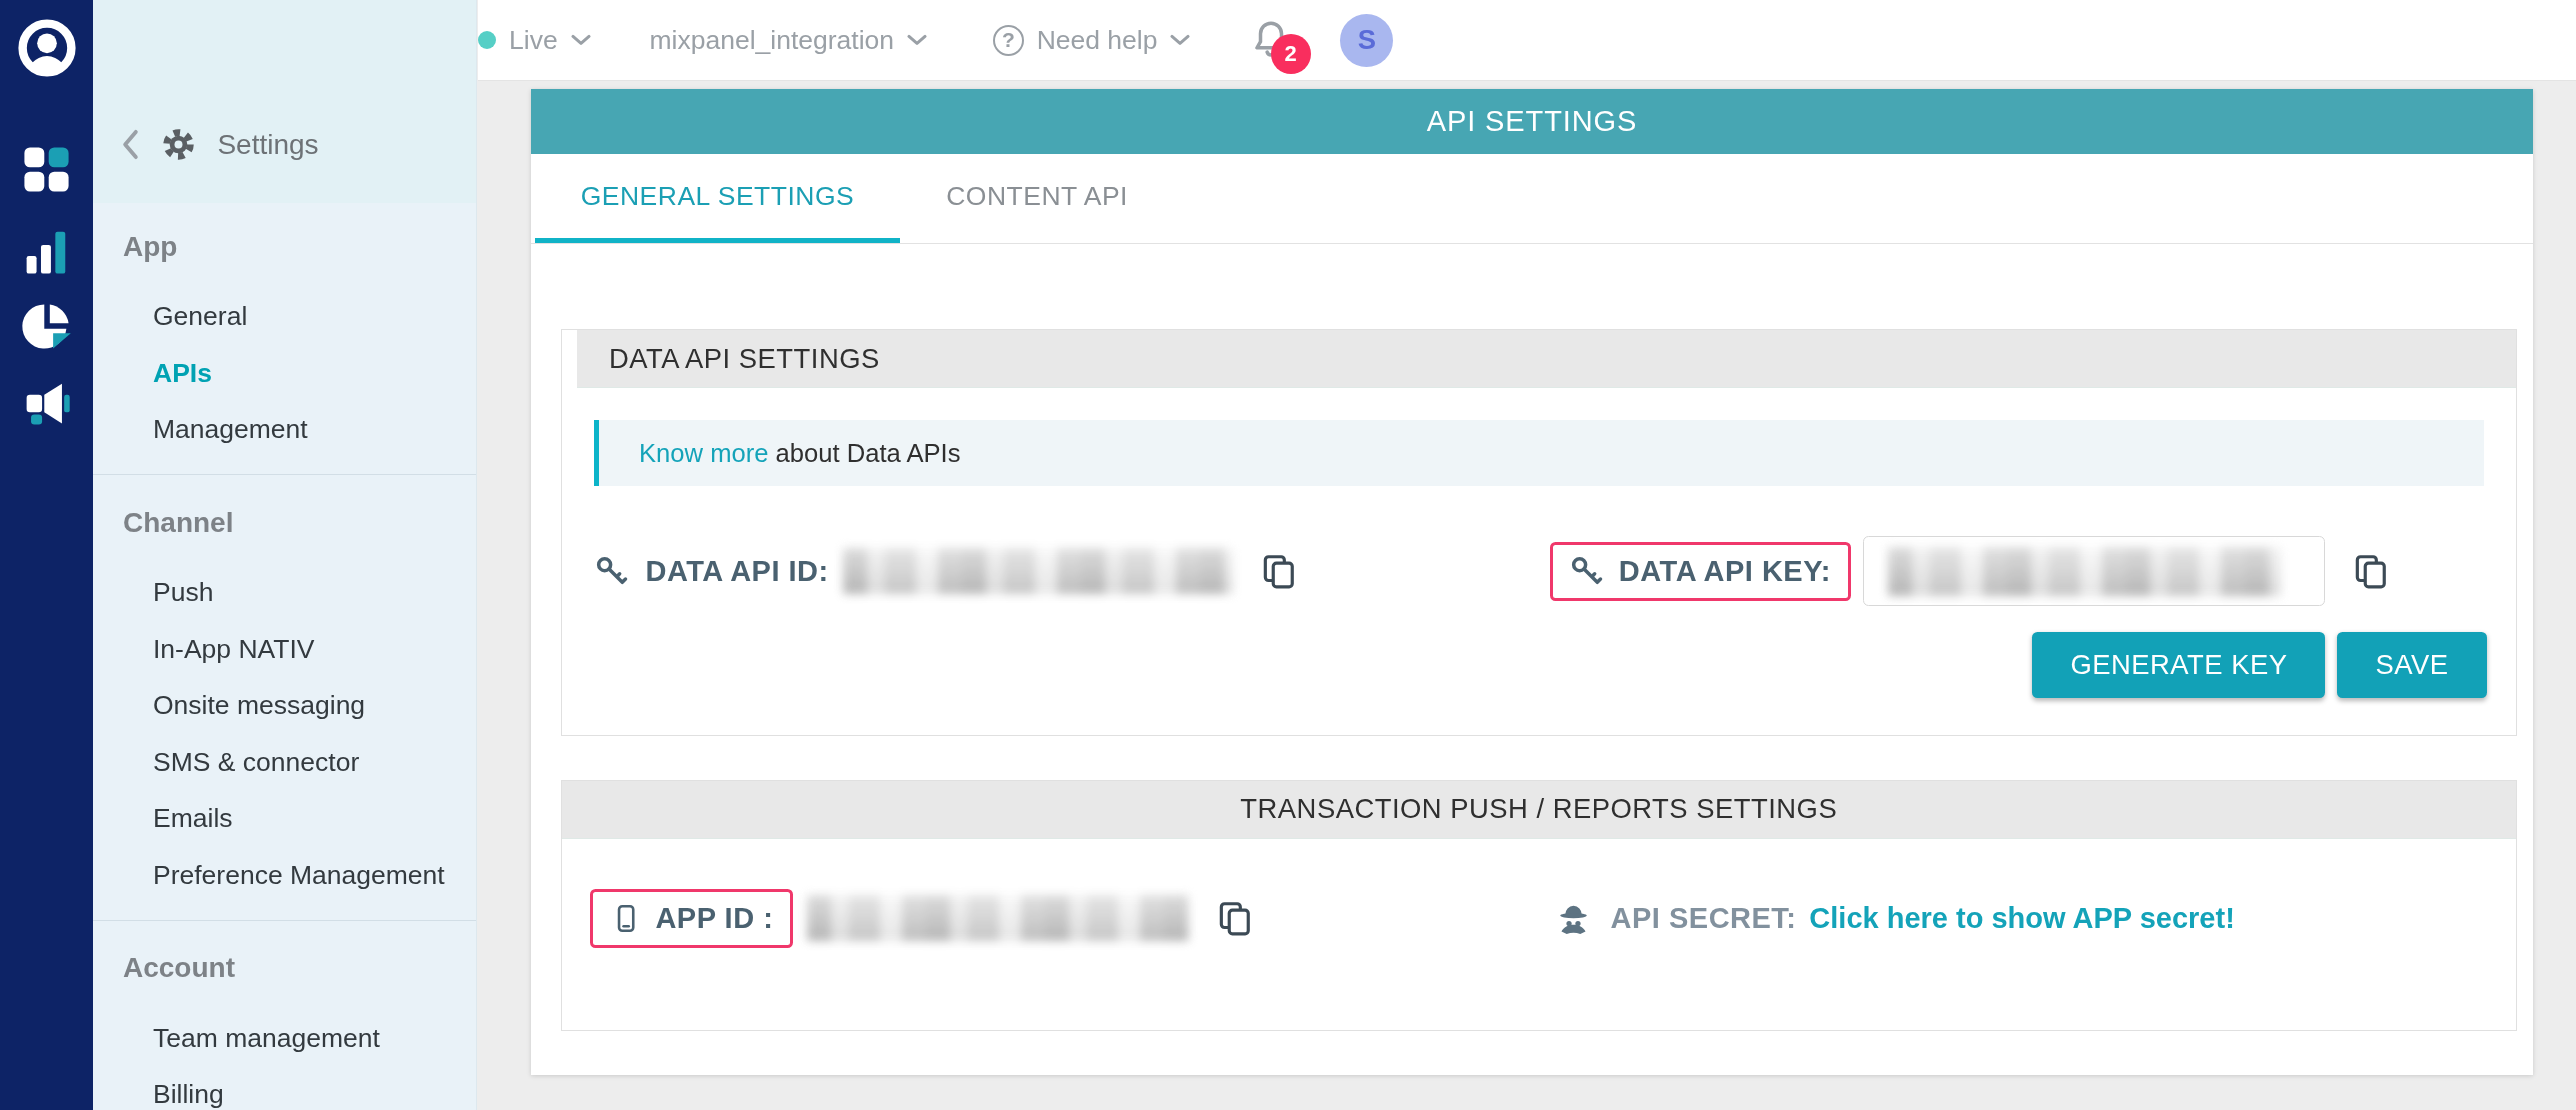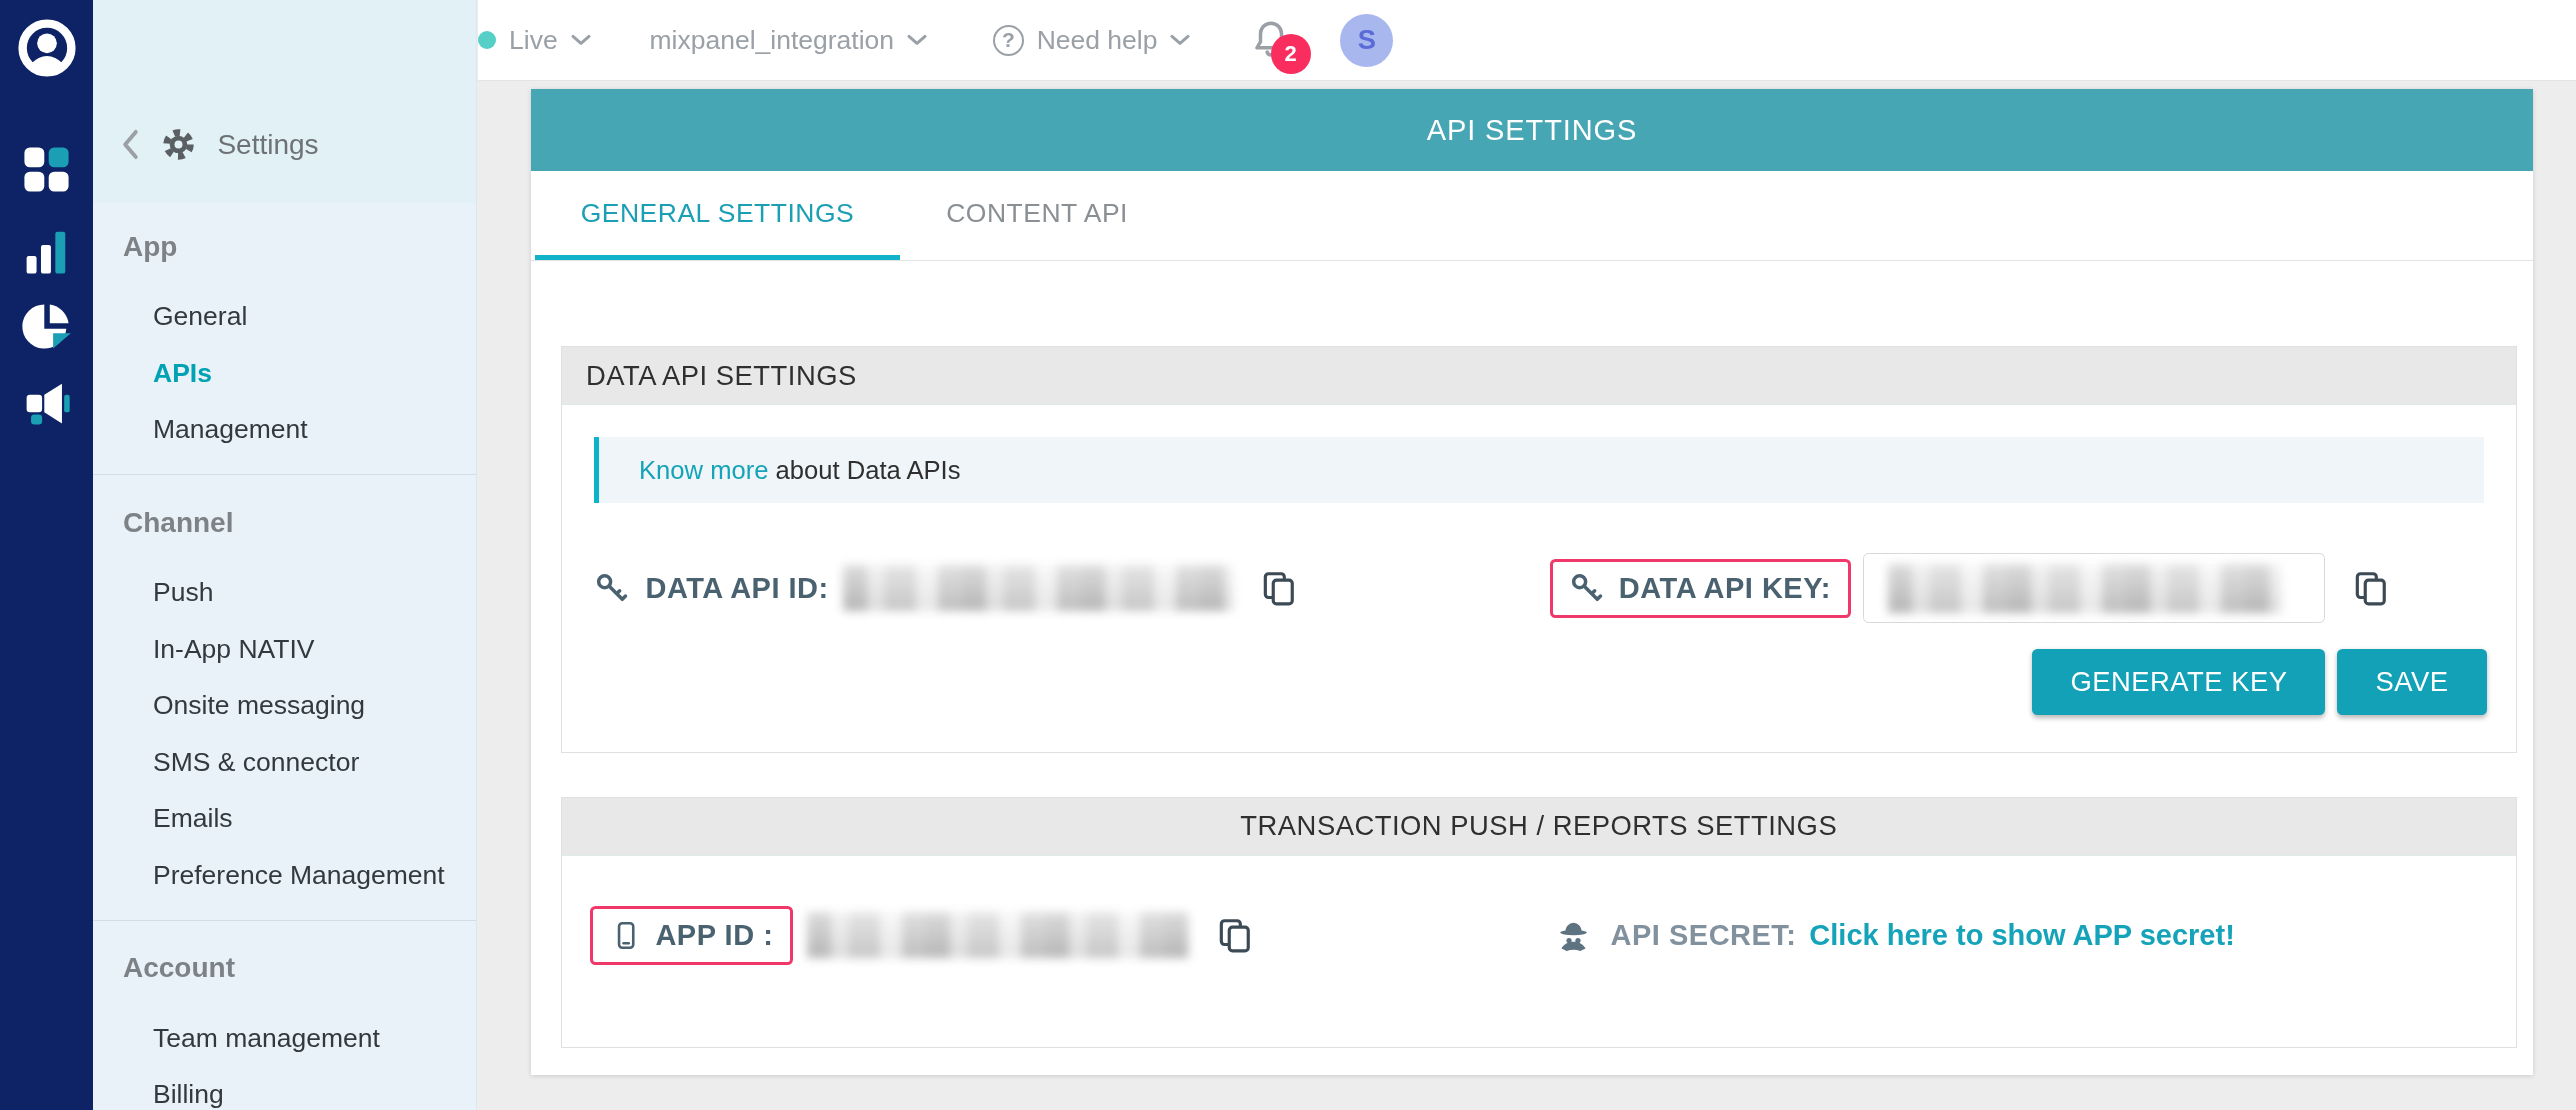--- a/index.html
+++ b/index.html
@@ -34,33 +34,33 @@
            font-size:21px; font-weight:700; color:#9aa0a6; }
   .bell-wrap { position:relative; width:42px; height:46px; margin-right:48px; cursor:pointer; }
   .badge { position:absolute; right:-18.3px; bottom:-11px; width:40px; height:40px; border-radius:50%; background:#f92e5e; color:#fff;
            font-size:22px; font-weight:700; display:flex; align-items:center; justify-content:center; }
   .avatar { width:53px; height:53px; border-radius:50%; background:#a9b7ef; color:#5a6bd8; font-size:27.4px; font-weight:700;
             display:flex; align-items:center; justify-content:center; cursor:pointer; }
 
   
   .main { position:absolute; left:478px; top:81px; right:0; bottom:0; background:#ededed; }
   .card { position:absolute; left:53px; top:8.2px; width:2002px; height:986px; background:#fff; box-shadow:0 0.9px 4.6px rgba(0,0,0,.15); }
-  .card-head { height:82px; background:#47a6b3; color:#fff; font-size:29px; letter-spacing:0.9px;
+  .card-head { height:65px; background:#47a6b3; color:#fff; font-size:29px; letter-spacing:0.9px;
                display:flex; align-items:center; justify-content:center; }
   .tabs { height:90px; display:flex; align-items:stretch; border-bottom:1.8px solid #e2e2e2; padding-left:3.7px; }
   .tab { display:flex; align-items:center; padding:0 46px; font-size:26.5px; letter-spacing:0.5px; color:#8a8f94; cursor:pointer;
          border-bottom:5.5px solid transparent; }
   .tab.active { color:#1b9fb4; border-bottom-color:#10b3c7; }
 
   .panel { border:0.9px solid #e0e0e0; margin:0 16.5px 0 30px; }
   .panel-1 { margin-top:85px; }
   .panel-2 { margin-top:44px; }
   .panel-bar { height:58px; background:#e8e8e8; border-bottom:1.8px solid #dfe9e6; display:flex; align-items:center;
                font-size:27.4px; color:#2f2f2f; letter-spacing:0.5px; }
-  .panel-bar.left-al { padding-left:24px; }
+  .panel-bar.left-al { padding-left:32px;margin-left:15px; }
   .panel-bar.center-al { justify-content:center; }
 
   .infobox { margin:32px 32px 0 32px; height:66px; background:#eff5f8; border-left:5.5px solid #0cb4c9;
              display:flex; align-items:center; padding-left:40px; font-size:25.6px; color:#2f2f2f; }
   .link { color:#14a3b9; cursor:pointer; }
 
   .row { display:flex; align-items:center; margin-top:50px; }
   .row .half-l { width:50%; display:flex; align-items:center; padding-left:32px; }
   .row .half-r { width:50%; display:flex; align-items:center; }
   .field-label { font-size:29px; font-weight:700; color:#4a6170; letter-spacing:0.5px; white-space:nowrap; }

